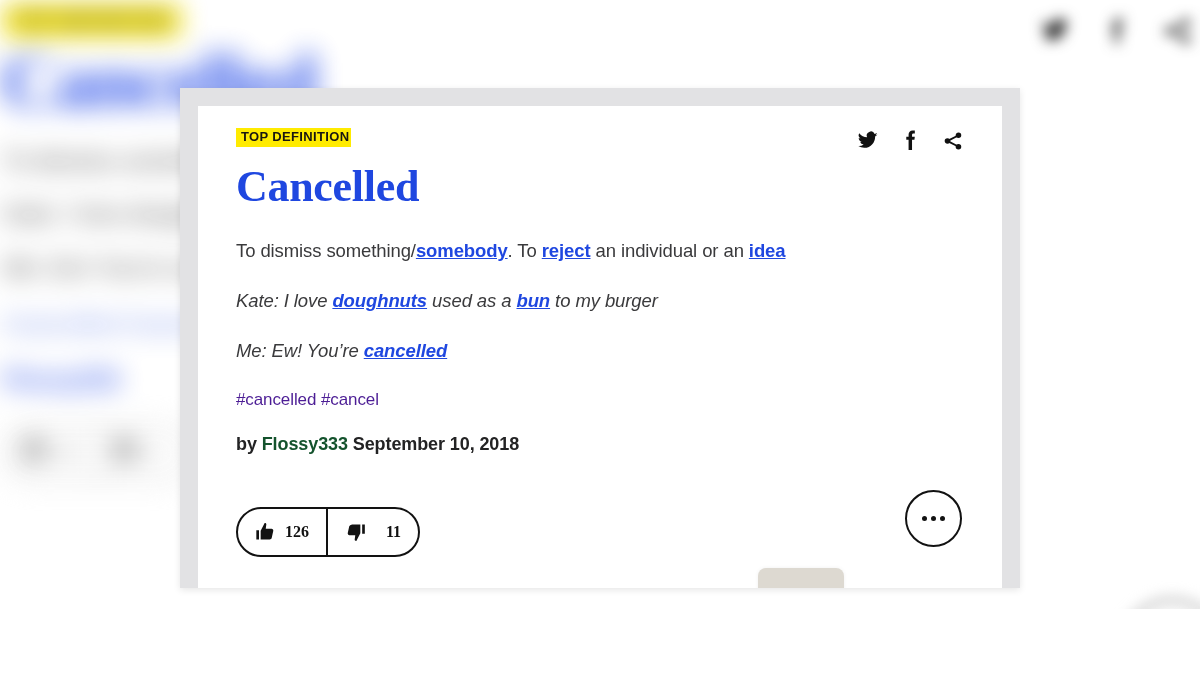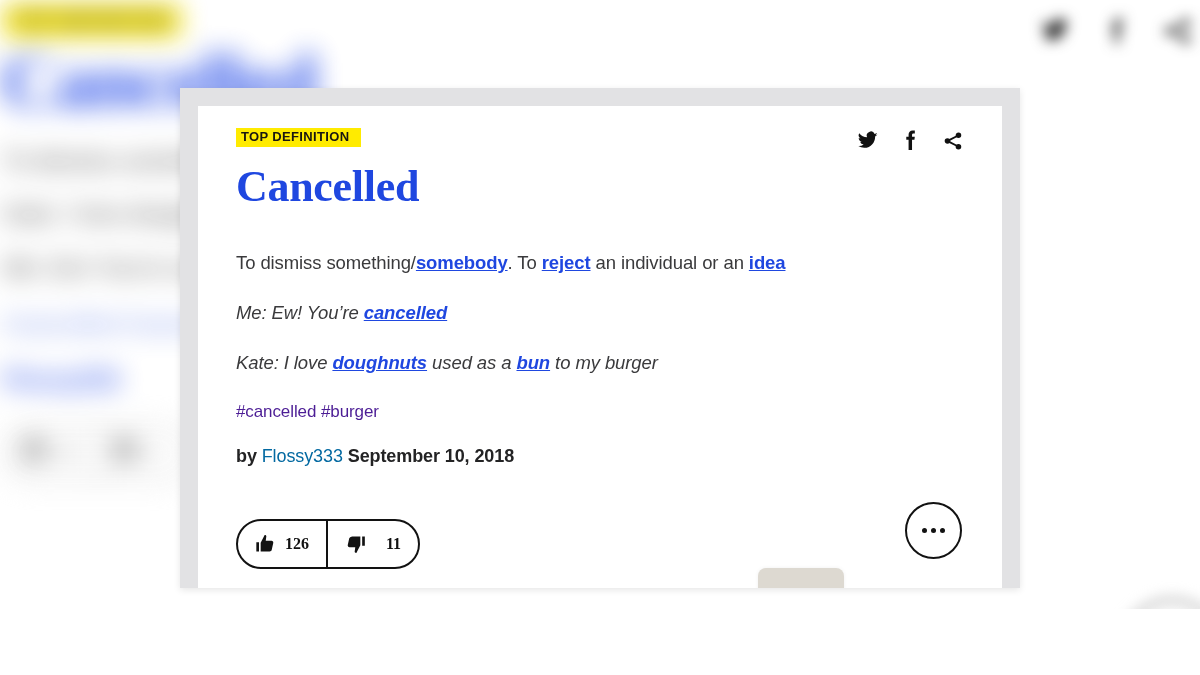--- a/index.html
+++ b/index.html
@@ -129,42 +129,42 @@
     align-items:flex-start;
     justify-content:space-between;
   }
   .badge{
     display:inline-block;
     background:#ffeb00;
     color:#191611;
     font-weight:bold;
     font-size:13px;
     letter-spacing:.35px;
-    padding:2px 12px 3px 5px;
+    padding:2px 2px 3px 5px;
     line-height:1.1;
   }
   .social{
     display:flex;align-items:center;gap:24px;
     margin-top:1px;
   }
   .social .si{color:#111;cursor:pointer;display:block;}
   .social .si svg{display:block;}
 
   .word{
     font-family:"Liberation Serif", serif;
     color:#1f47e0;
     font-weight:bold;
     font-size:44px;
     line-height:1.05;
     margin:12px 0 0 0;
     letter-spacing:-.3px;
   }
 
   .meaning{
-    margin:40px 0 0 0;
+    margin:28px 0 0 0;
     font-size:18.5px;
     line-height:1.4;
     color:#3a3a3c;
     letter-spacing:-.1px;
   }
   .example{
     margin:24px 0 0 0;
     font-size:18.5px;
     line-height:1.4;
     color:#3a3a3c;
@@ -184,21 +184,21 @@
     letter-spacing:-.1px;
   }
   .tags a{color:#4c1d95;text-decoration:none;}
   .byline{
     margin:24px 0 0 0;
     font-size:18px;
     font-weight:bold;
     color:#232324;
     letter-spacing:-.1px;
   }
-  .byline a{color:#0369a1;text-decoration:none;font-weight:normal;}
+  .byline a{color:#14532d;text-decoration:none;font-weight:bold;}
 
   .actions{
     margin-top:26px;
     display:flex;
     align-items:center;
     justify-content:space-between;
     padding-right:2px;
   }
   .votes{
     display:flex;
@@ -315,25 +315,25 @@
               <path d="M8.4 11.1 16.6 6.8M8.4 12.9l8.2 4.3"></path>
             </svg>
         </a>
       </div>
     </div>
 
     <h1 class="word">Cancelled</h1>
 
     <p class="meaning"><span>To dismiss something/</span><a class="dlink">somebody</a><span>. To </span><a class="dlink">reject</a><span> an individual or an </span><a class="dlink">idea</a></p>
 
+    <p class="example"><span>Kate: I love </span><a class="dlink">doughnuts</a><span> used as a </span><a class="dlink">bun</a><span> to my burger</span></p>
+
     <p class="example"><span>Me: Ew! You’re </span><a class="dlink">cancelled</a></p>
 
-    <p class="example"><span>Kate: I love </span><a class="dlink">doughnuts</a><span> used as a </span><a class="dlink">bun</a><span> to my burger</span></p>
-
-    <p class="tags"><a>#cancelled</a>&nbsp;<a>#burger</a></p>
+    <p class="tags"><a>#cancelled</a>&nbsp;<a>#cancel</a></p>
 
     <p class="byline"><span>by </span><a>Flossy333</a><span> September 10, 2018</span></p>
 
     <div class="actions">
       <div class="votes">
         <div class="vote up">
           <span>
             <svg width="21" height="20" viewBox="0 0 24 24" fill="#121212">
                 <path d="M1 10h3.2v11H1zM6.2 10.6 11 1.2c.9-.2 1.9.4 2 1.4l-.7 5.6h7c1.3 0 2.3 1.2 2 2.5l-1.8 8.2c-.2 1.2-1.3 2.1-2.5 2.1H6.2z"></path>
               </svg>

